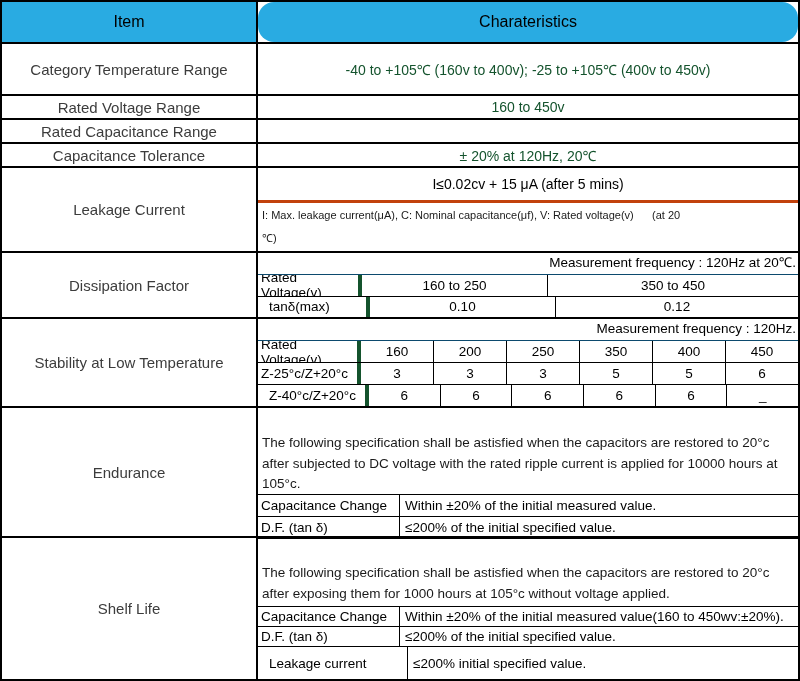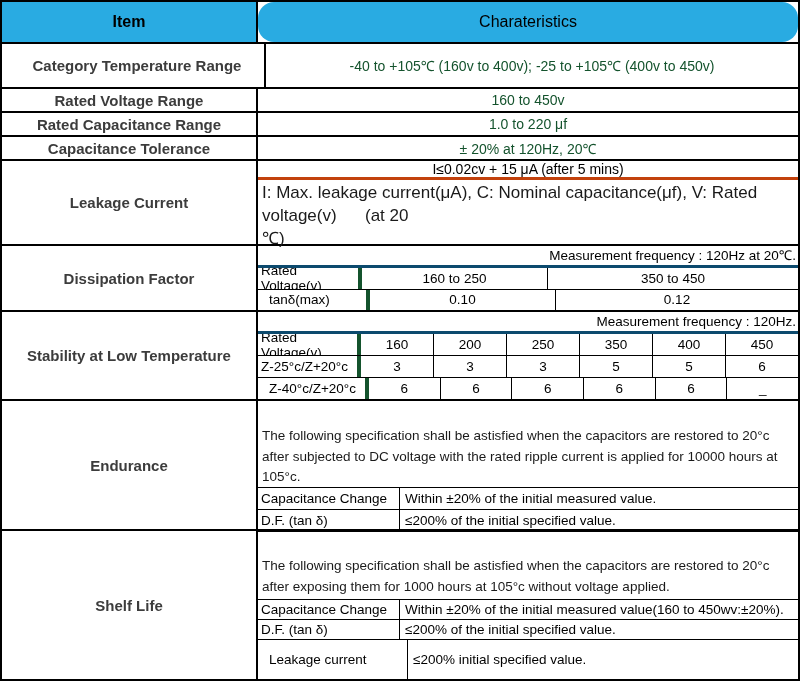--- a/index.html
+++ b/index.html
@@ -26,21 +26,20 @@
   .cell-l {
     width: 256px;
     border-right: 2px solid #000;
     display: flex;
     align-items: center;
     justify-content: center;
     text-align: center;
     font-size: 15px;
     color: #3c3c3c;
     flex-shrink: 0;
-    font-weight: bold;
   }
   .cell-r {
     flex: 1;
     min-width: 0;
     display: flex;
     flex-direction: column;
   }
   .center-val {
     flex: 1;
     display: flex;
@@ -55,48 +54,48 @@
   .hdr .hcell {
     background: #29ABE2;
     font-size: 16px;
     color: #000;
     display: flex;
     align-items: center;
     justify-content: center;
   }
   .hdr .cell-l { color: #000; }
   
-  .h43 { height: 45px; padding-left: 8px; }
+  .h43 { height: 52px; }
   .h40 { height: 24px; }
   .h85 { height: 85px; }
   .h66 { height: 66px; }
   .h89 { height: 89px; }
   .h130 { height: 130px; }
   .grow { flex: 1; }
   
   .lk-formula {
     height: 35px;
     border-bottom: 3px solid #c2410c;
     display: flex;
     align-items: center;
     justify-content: center;
     font-size: 14px;
   }
   .lk-note {
     flex: 1;
-    font-size: 17px;
+    font-size: 11px;
     line-height: 23px;
     padding: 1px 0 0 4px;
     white-space: pre-line;
     color: #1a1a1a;
   }
   
   .freq-note {
     height: 22px;
-    border-bottom: 3px solid #0c4a6e;
+    border-bottom: 1px solid #0c4a6e;
     font-size: 13.5px;
     line-height: 20px;
     text-align: right;
     padding-right: 2px;
     flex-shrink: 0;
   }
   
   .sub-row {
     display: flex;
     border-bottom: 1px solid #000;
@@ -162,23 +161,20 @@
 
   <div class="row h40">
     <div class="cell-l">Rated Voltage Range</div>
     <div class="cell-r">
         <div class="center-val">160 to 450v</div>
       </div>
   </div>
 
   <div class="row h40">
     <div class="cell-l">Rated Capacitance Range</div>
-    <div class="cell-r">
-        <div class="center-val">1.0 to 220 μf</div>
-      </div>
   </div>
 
   <div class="row h40">
     <div class="cell-l">Capacitance Tolerance</div>
     <div class="cell-r">
         <div class="center-val">± 20% at 120Hz, 20℃</div>
       </div>
   </div>
 
   <div class="row h85">

